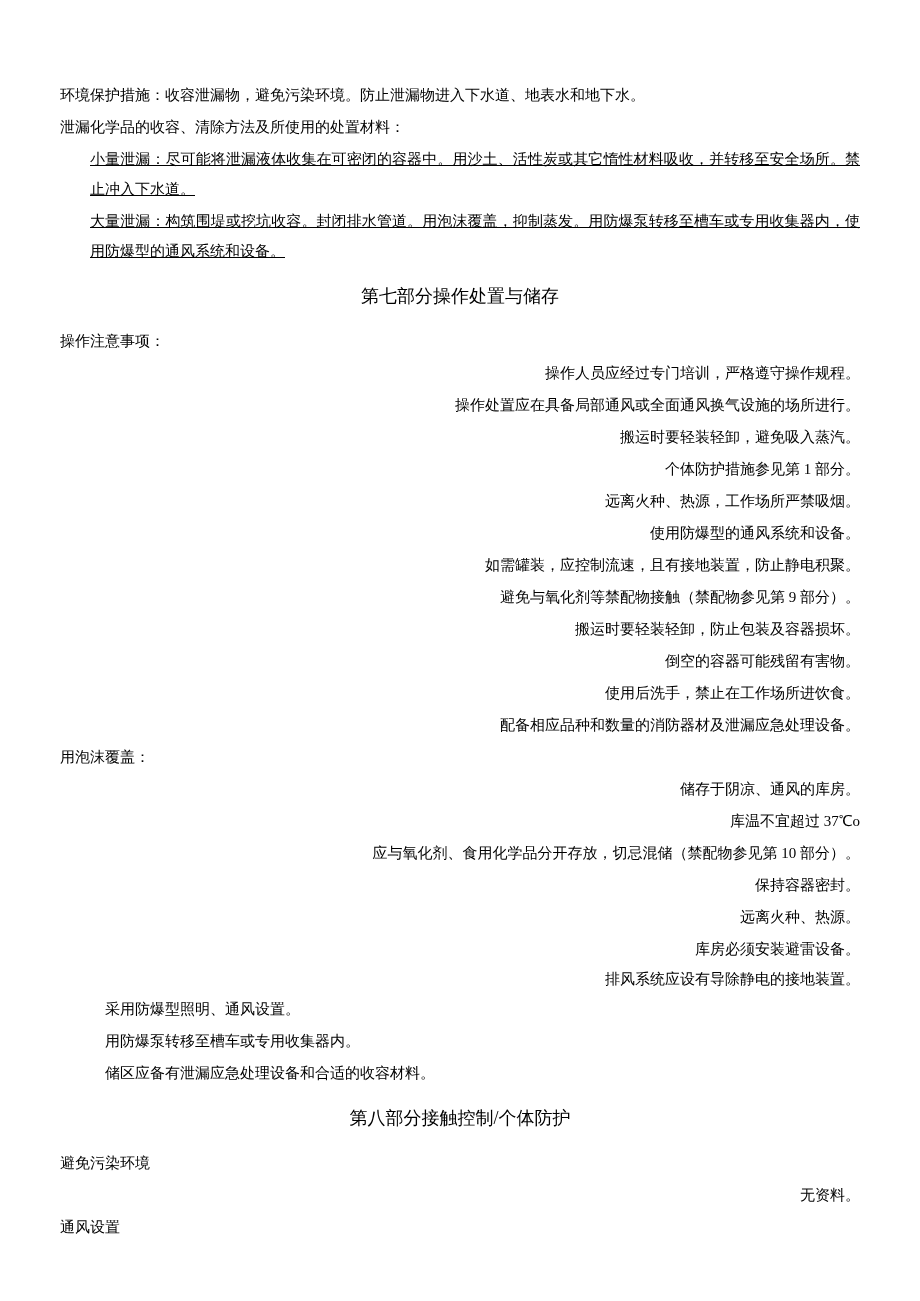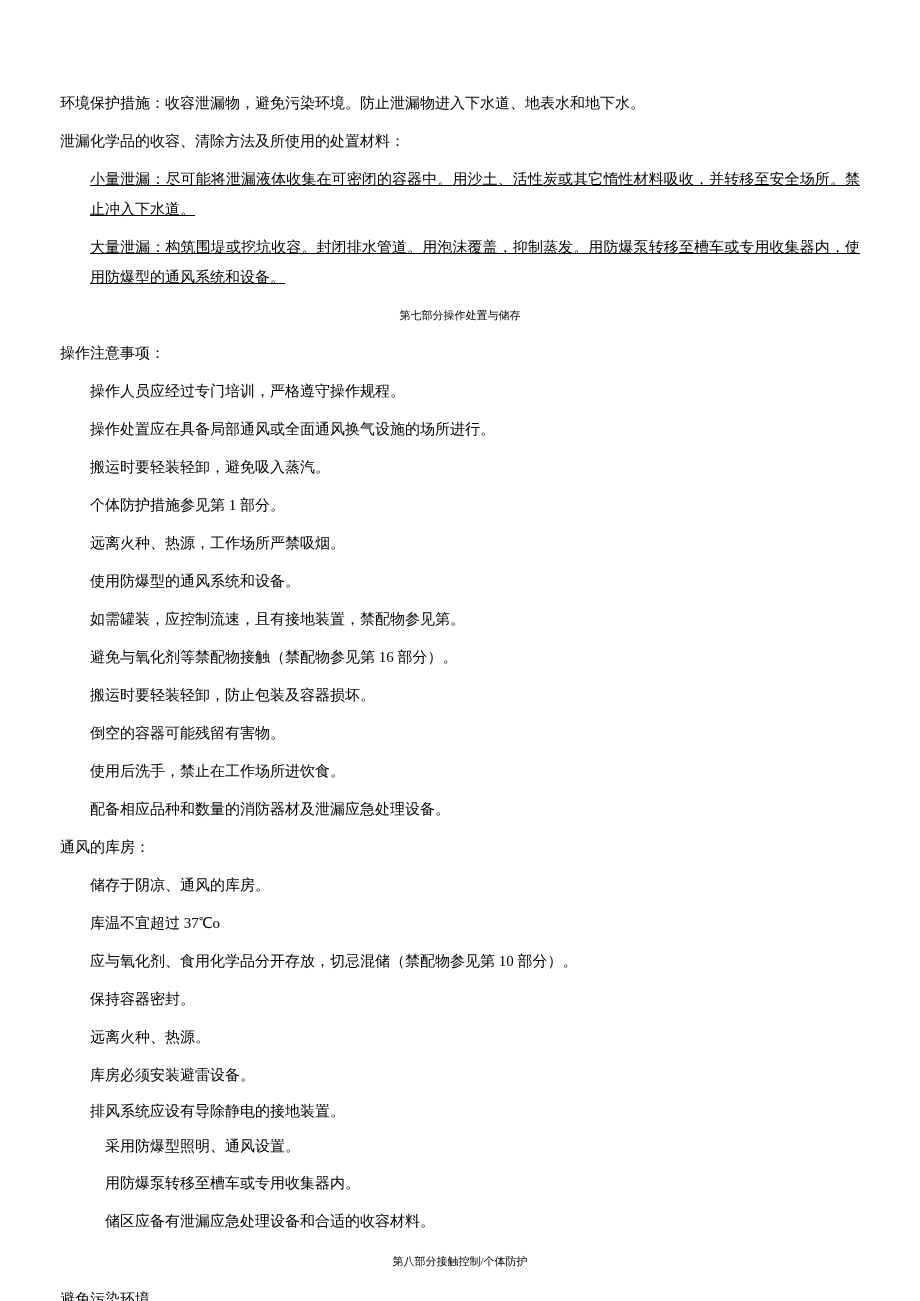--- a/index.html
+++ b/index.html
@@ -11,34 +11,33 @@
       background: #ffffff;
       font-family: "SimSun", "宋体", serif;
       font-size: 15px;
       color: #000000;
       line-height: 2.0;
       padding: 80px 60px 40px 60px;
       width: 920px;
     }
     .para {
       margin-bottom: 2px;
-      margin-top: 8px;
     }
     .indent-1 {
       padding-left: 30px;
+      text-align: right;
     }
     .indent-2 {
       padding-left: 45px;
-      font-family: Liberation Mono, monospace;
     }
     .section-title {
       text-align: center;
       margin-top: 12px;
       margin-bottom: 12px;
-      font-size: 11px;
+      font-size: 18px;
     }
     .justify {
       text-align: justify;
       text-justify: inter-ideograph;
       text-decoration: underline;
     }
     .tight {
       line-height: 1.85;
     }
   </style>
@@ -52,28 +51,28 @@
 
 <div class="section-title">第七部分操作处置与储存</div>
 
 <div class="para">操作注意事项：</div>
 <div class="para indent-1">操作人员应经过专门培训，严格遵守操作规程。</div>
 <div class="para indent-1">操作处置应在具备局部通风或全面通风换气设施的场所进行。</div>
 <div class="para indent-1">搬运时要轻装轻卸，避免吸入蒸汽。</div>
 <div class="para indent-1">个体防护措施参见第 1 部分。</div>
 <div class="para indent-1">远离火种、热源，工作场所严禁吸烟。</div>
 <div class="para indent-1">使用防爆型的通风系统和设备。</div>
-<div class="para indent-1">如需罐装，应控制流速，且有接地装置，禁配物参见第。</div>
-<div class="para indent-1">避免与氧化剂等禁配物接触（禁配物参见第 16 部分）。</div>
+<div class="para indent-1">如需罐装，应控制流速，且有接地装置，防止静电积聚。</div>
+<div class="para indent-1">避免与氧化剂等禁配物接触（禁配物参见第 9 部分）。</div>
 <div class="para indent-1">搬运时要轻装轻卸，防止包装及容器损坏。</div>
 <div class="para indent-1">倒空的容器可能残留有害物。</div>
 <div class="para indent-1">使用后洗手，禁止在工作场所进饮食。</div>
 <div class="para indent-1">配备相应品种和数量的消防器材及泄漏应急处理设备。</div>
 
-<div class="para">通风的库房：</div>
+<div class="para">用泡沫覆盖：</div>
 <div class="para indent-1">储存于阴凉、通风的库房。</div>
 <div class="para indent-1">库温不宜超过 37℃o</div>
 <div class="para indent-1">应与氧化剂、食用化学品分开存放，切忌混储（禁配物参见第 10 部分）。</div>
 <div class="para indent-1">保持容器密封。</div>
 <div class="para indent-1">远离火种、热源。</div>
 <div class="para indent-1">库房必须安装避雷设备。</div>
 <div class="para indent-1 tight">排风系统应设有导除静电的接地装置。</div>
 <div class="para indent-2 tight">采用防爆型照明、通风设置。</div>
 <div class="para indent-2">用防爆泵转移至槽车或专用收集器内。</div>
 <div class="para indent-2">储区应备有泄漏应急处理设备和合适的收容材料。</div>

